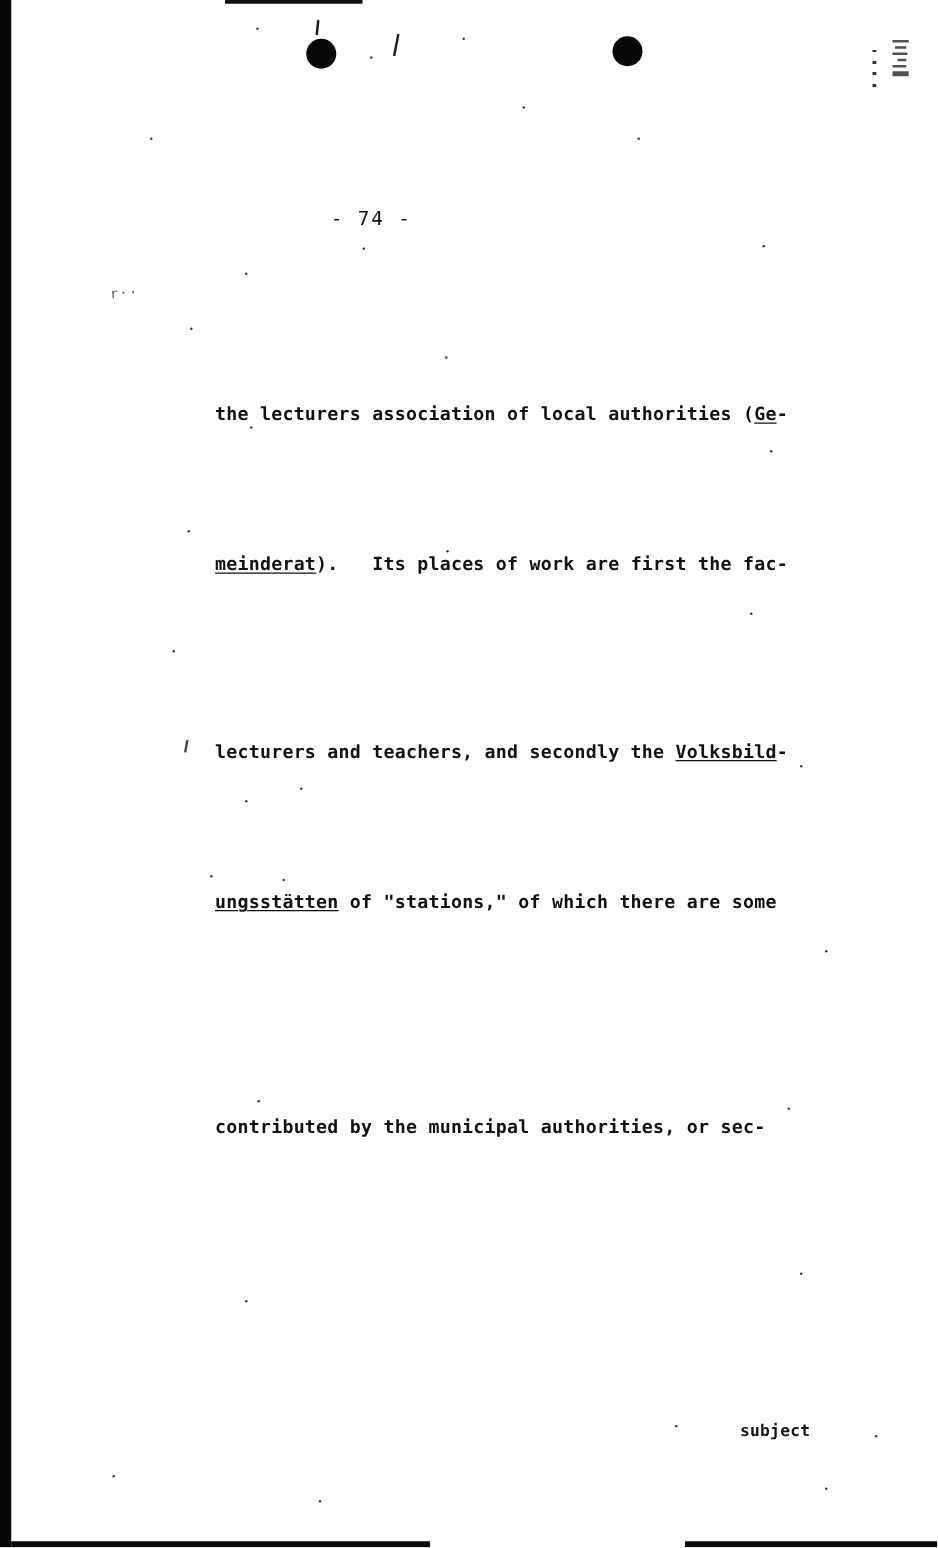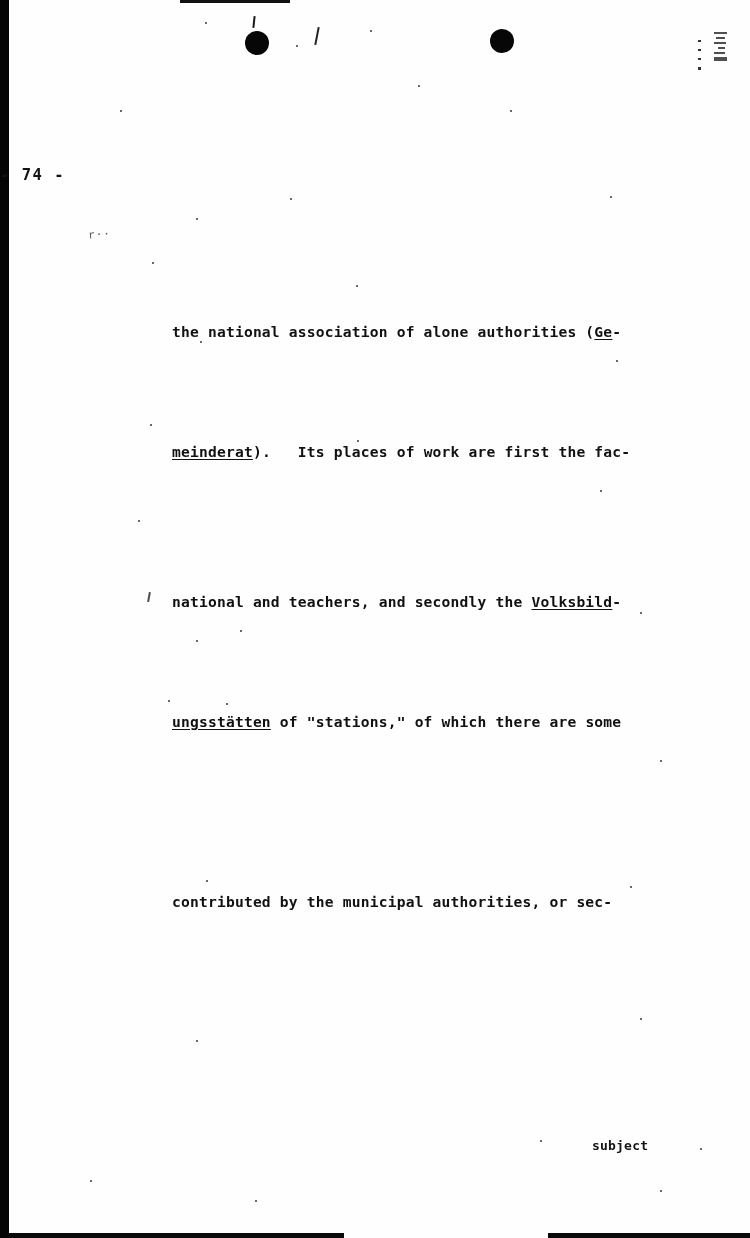--- a/index.html
+++ b/index.html
@@ -103,23 +103,23 @@
     left: 148px; top: 592px;
     width: 2px; height: 10px;
     background: #4a4a4a;
     transform: rotate(10deg);
   }
   
   .page-number {
     position: absolute;
     left: 0; top: 166px;
     width: 594px;
-    text-align: left;
+    text-align: center;
     font-size: 15.5px;
-    font-weight: bold;
+    font-weight: normal;
     letter-spacing: 1.5px;
     color: #121212;
   }
   .body {
     position: absolute;
     left: 172px;
     top: 227px;
     width: 470px;
     font-size: 14.6px;
     line-height: 30px;
@@ -167,26 +167,26 @@
       <i></i>
   </div>
 
   <div class="margin-mark">r··</div>
   <div class="margin-tick"></div>
 
   <div class="page-number">- 74 -</div>
 
   <div class="body">
 
-    <span class="ln"><span>the national association of alone authorities (</span><u>Ge</u><span>-</span></span>
+    <span class="ln"><span>the lecturers association of local authorities (</span><u>Ge</u><span>-</span></span>
 
     <span class="ln"><u>meinderat</u><span>).   Its places of work are first the fac-</span></span>
 
 
-    <span class="ln"><span>national and teachers, and secondly the </span><u>Volksbild</u><span>-</span></span>
+    <span class="ln"><span>lecturers and teachers, and secondly the </span><u>Volksbild</u><span>-</span></span>
 
     <span class="ln"><u>ungsstätten</u><span> of "stations," of which there are some</span></span>
 
 
 
     <span class="ln">contributed by the municipal authorities, or sec-</span>
     
     
     
     

